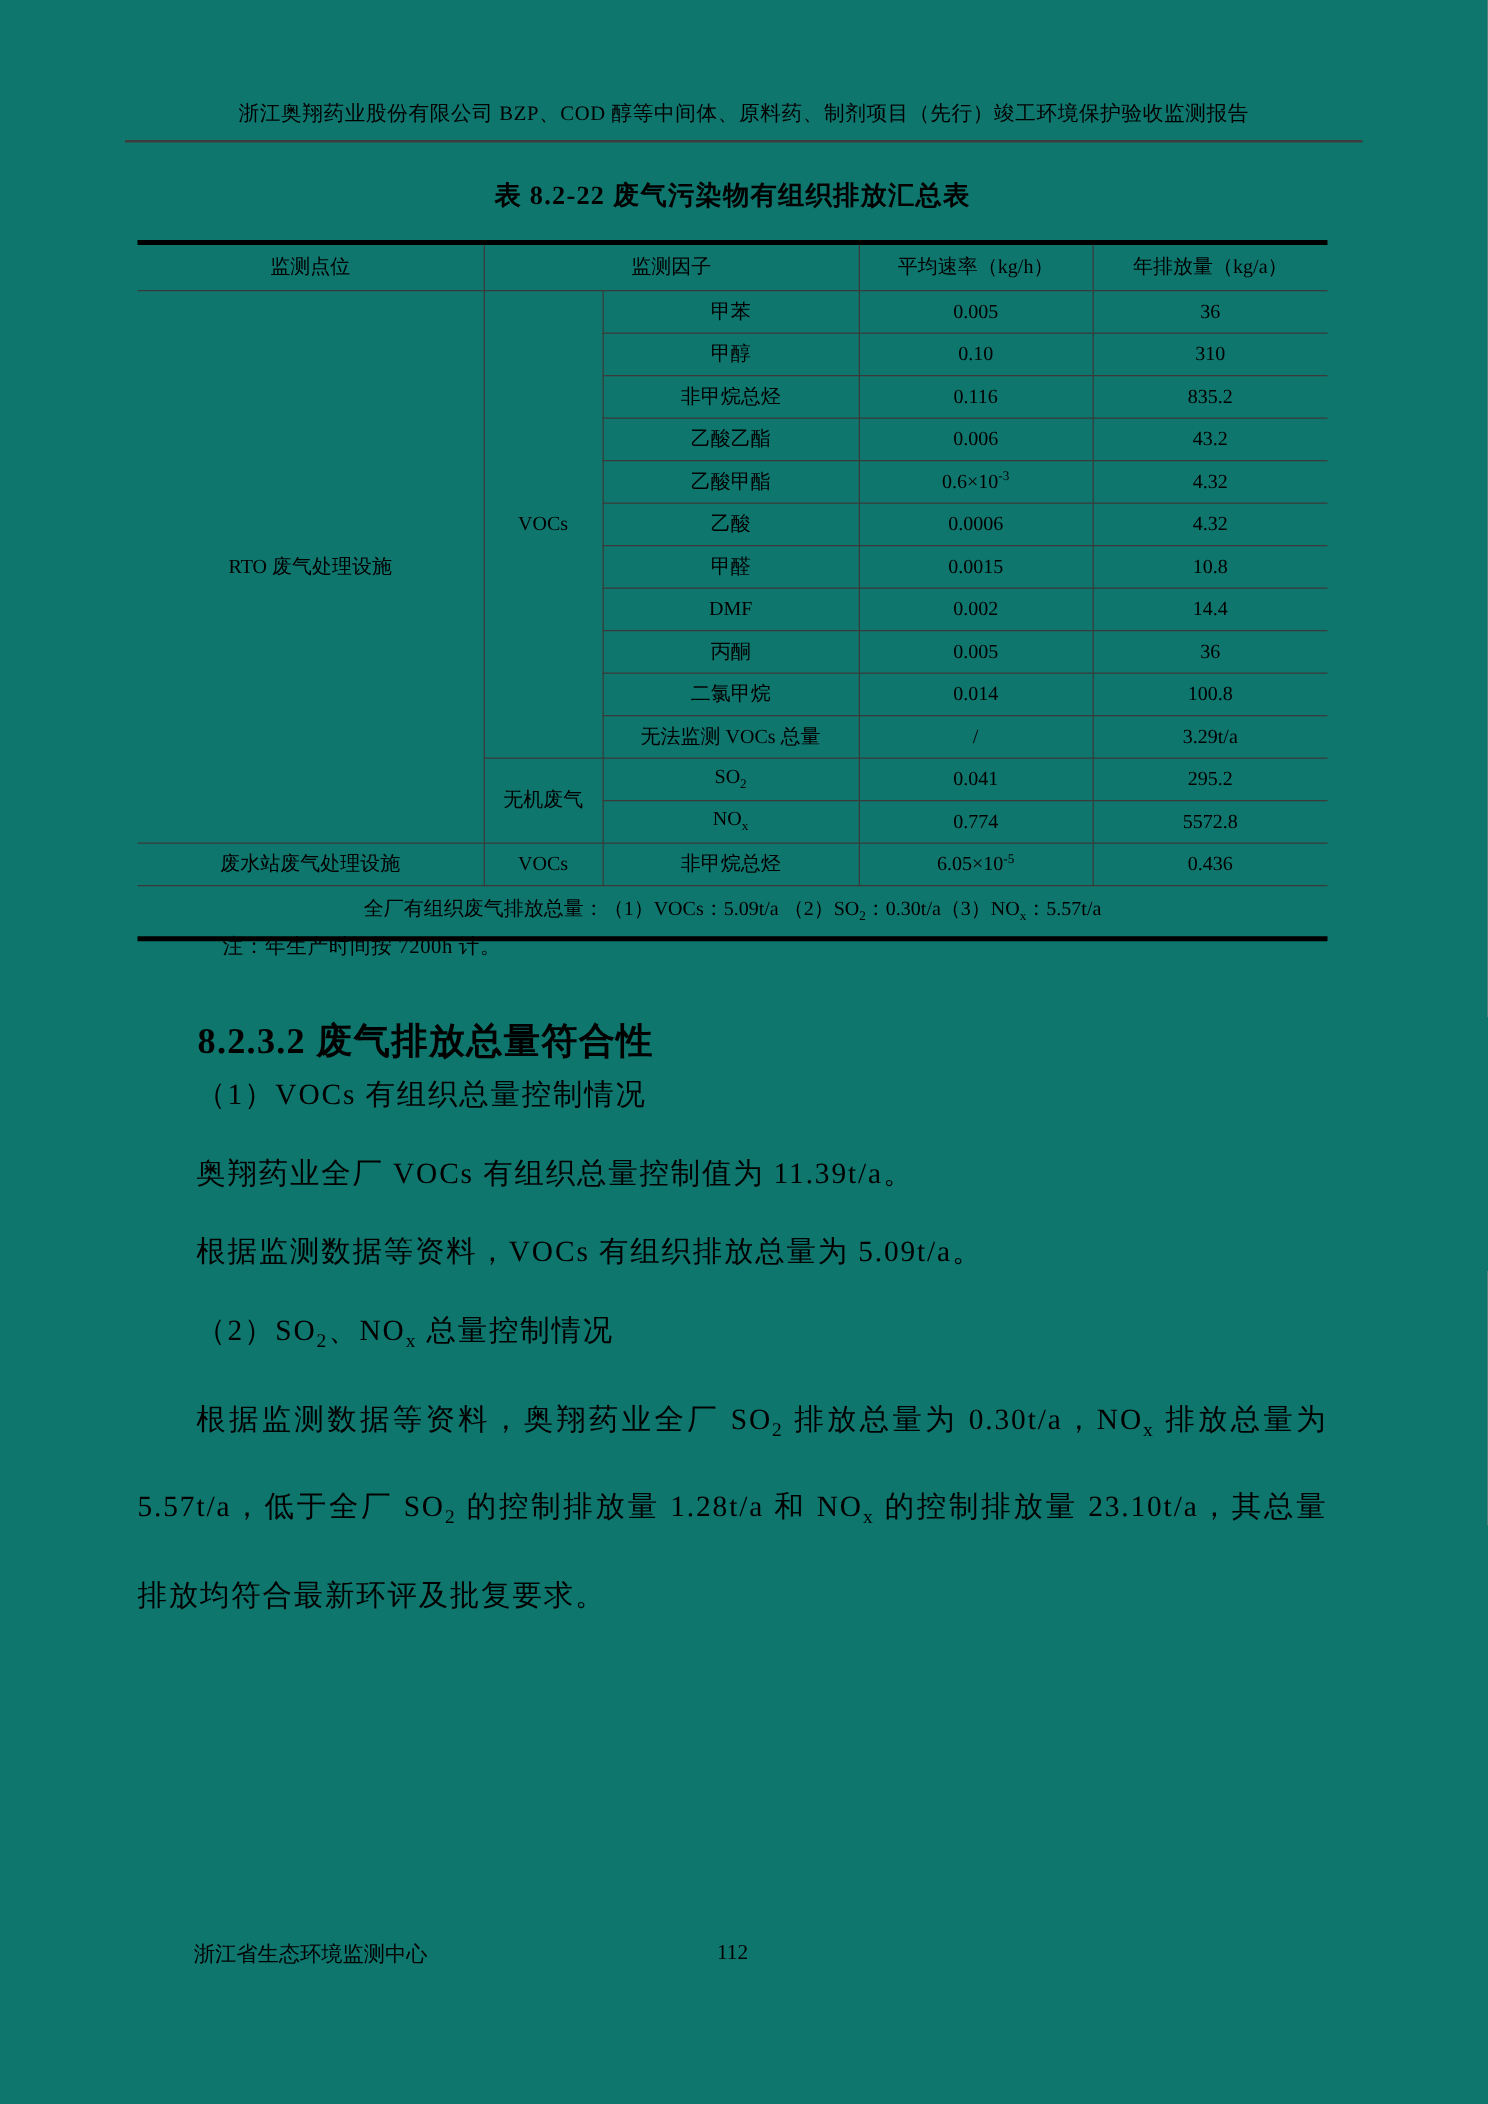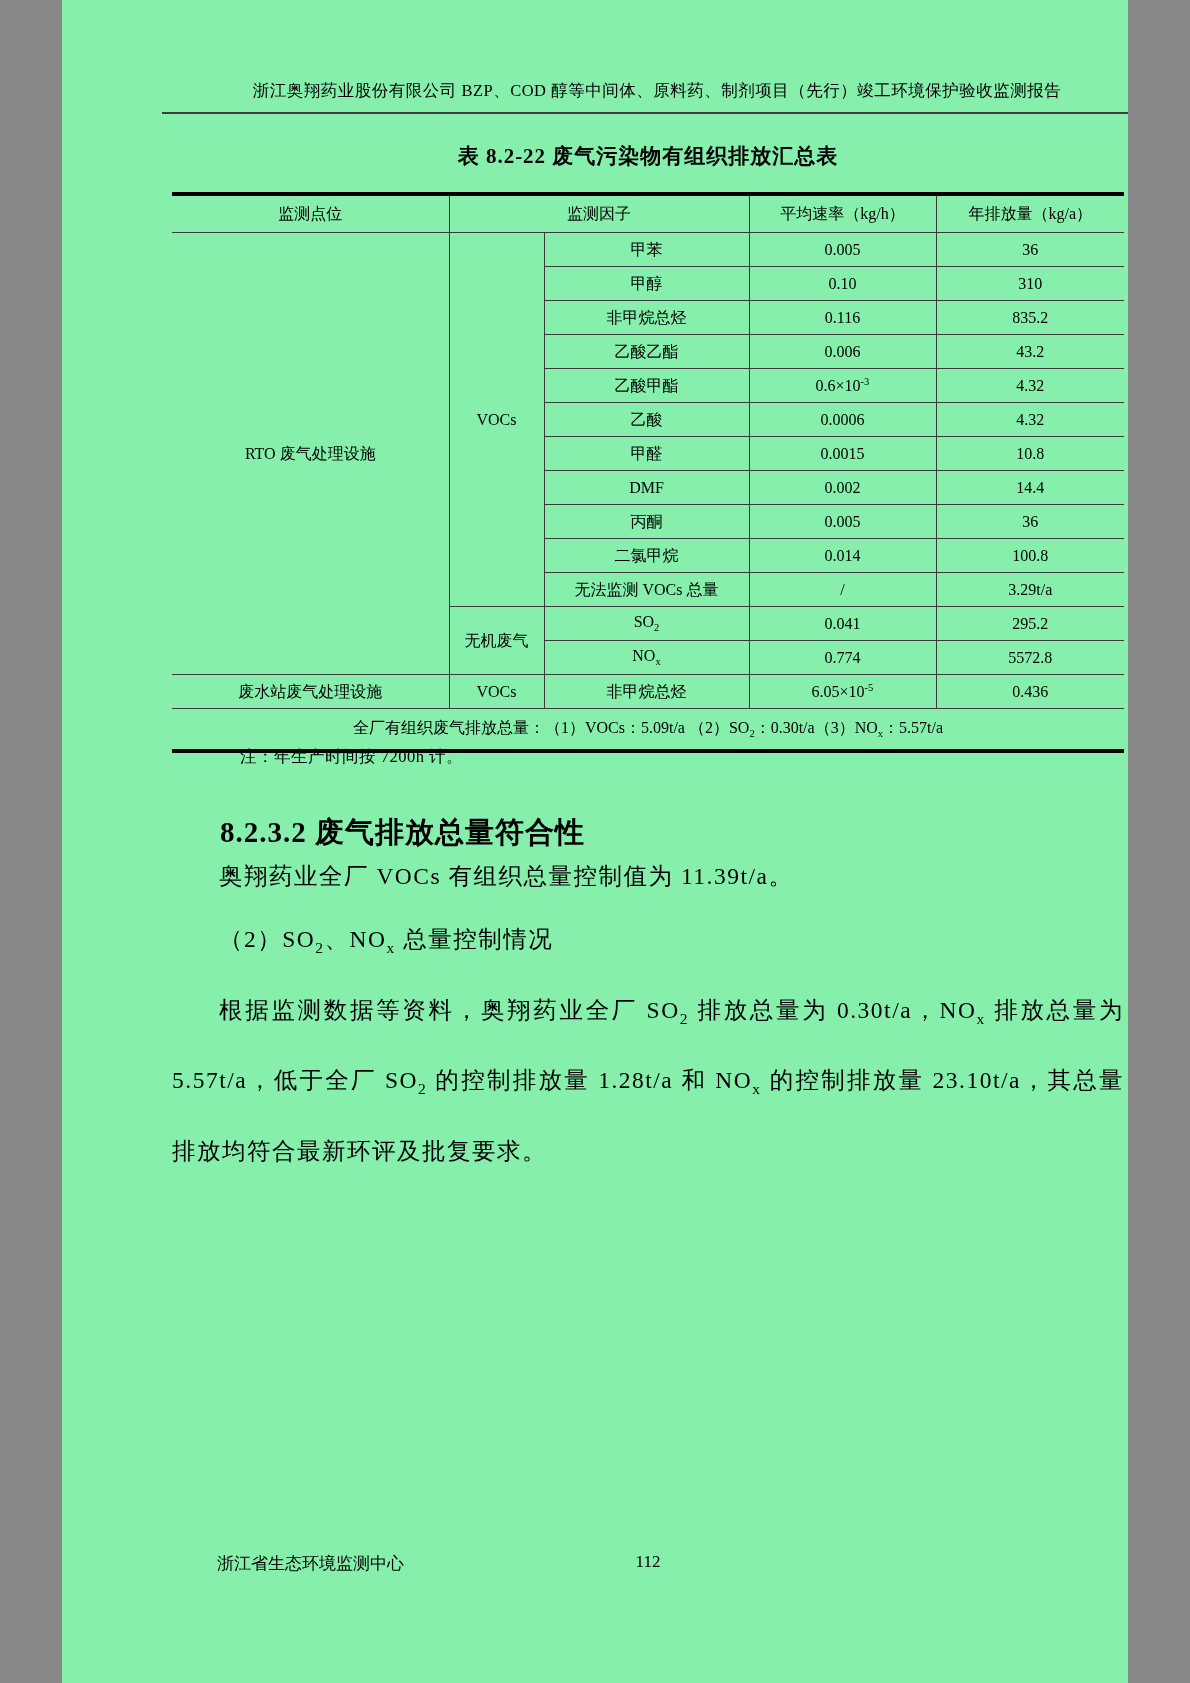--- a/index.html
+++ b/index.html
@@ -1,18 +1,18 @@
 <!DOCTYPE html>
 <html><head>
 <meta charset="utf-8">
 <style>
   html,body { margin:0; padding:0; background:#888; }
   .page {
-    position:relative; width:1066px; height:1683px; margin:0 auto;
-    background:#86efac; color:#000;
+    position:relative; width:1190px; height:1683px; margin:0 auto;
+    background:#0f766e; color:#000;
     font-family:"Liberation Serif","DejaVu Serif",serif;
     overflow:hidden;
   }
   
   .doc-header {
     position:absolute; top:80px; left:100px; width:990px;
     text-align:center; font-size:16.5px; letter-spacing:0.5px;
     padding-bottom:10px; border-bottom:2.5px solid #3d3d3d;
   }
   
@@ -165,21 +165,23 @@
         </tr>
       </tbody>
     </table>
   </div>
 
   <div class="table-note">注：年生产时间按 7200h 计。</div>
 
   <h2 class="section-heading">8.2.3.2 废气排放总量符合性</h2>
 
   <div class="body-text">
+    <p>（1）VOCs 有组织总量控制情况</p>
     <p>奥翔药业全厂 VOCs 有组织总量控制值为 11.39t/a。</p>
+    <p>根据监测数据等资料，VOCs 有组织排放总量为 5.09t/a。</p>
     <p><span>（2）SO</span><sub>2</sub><span>、NO</span><sub>x</sub><span> 总量控制情况</span></p>
     <p><span>根据监测数据等资料，奥翔药业全厂 SO</span><sub>2</sub><span> 排放总量为 0.30t/a，NO</span><sub>x</sub><span> 排放总量为 5.57t/a，低于全厂 SO</span><sub>2</sub><span> 的控制排放量 1.28t/a 和 NO</span><sub>x</sub><span> 的控制排放量 23.10t/a，其总量排放均符合最新环评及批复要求。</span></p>
   </div>
 
   <div class="page-footer">
     <span class="footer-page">112</span>
     <span class="footer-org">浙江省生态环境监测中心</span>
   </div>
 
 </div>

